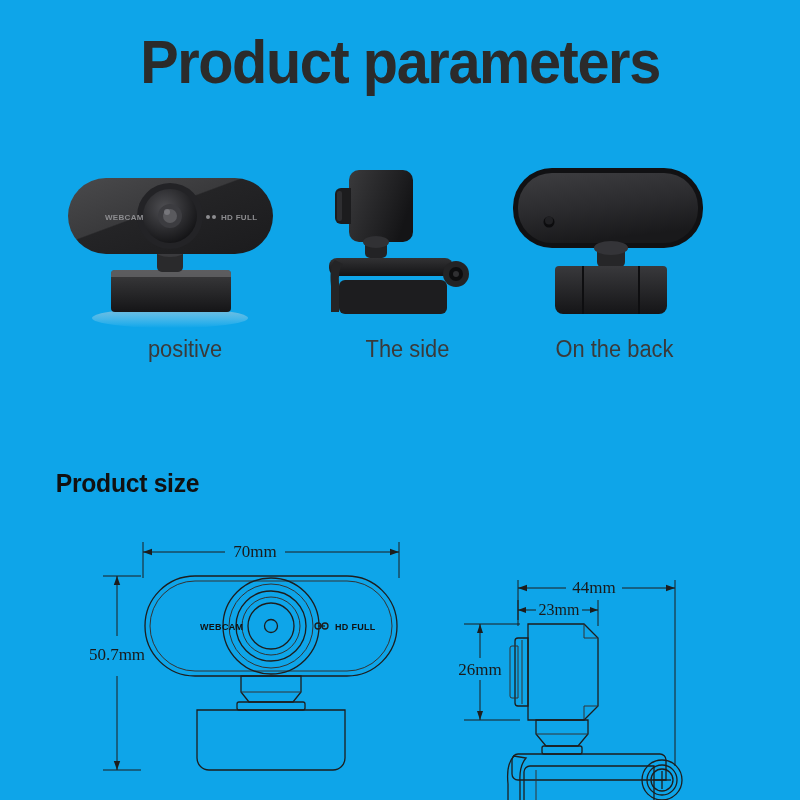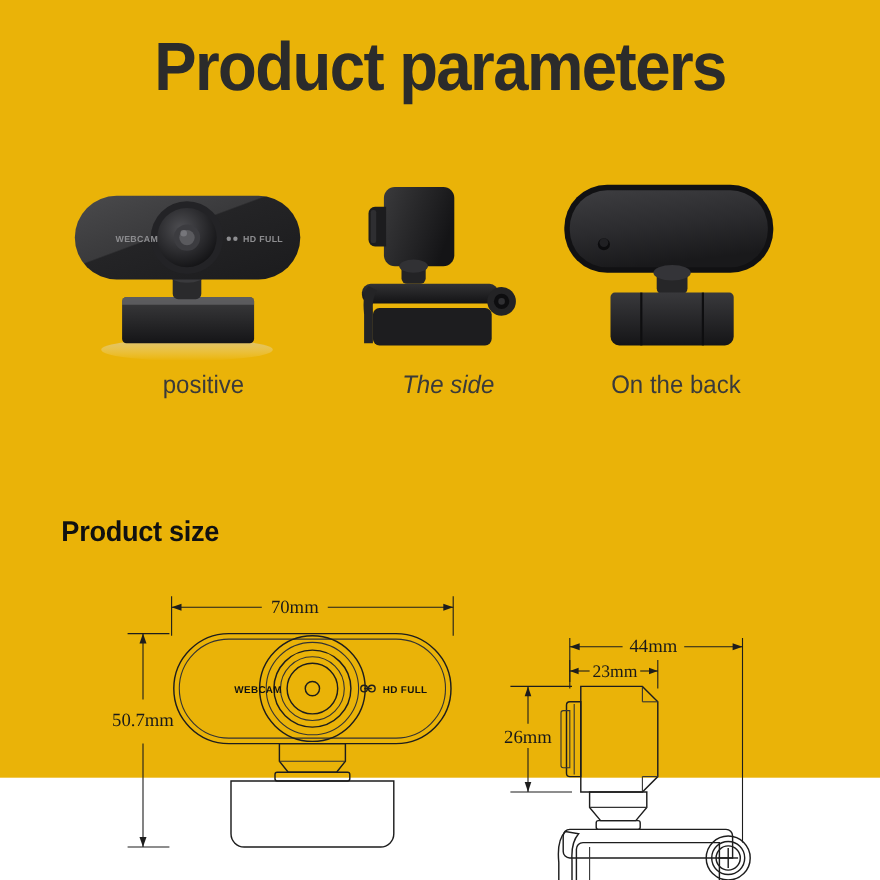--- a/index.html
+++ b/index.html
@@ -2,21 +2,21 @@
 <html><head>
 <meta charset="utf-8">
 <style>
   * { box-sizing: border-box; margin: 0; padding: 0; }
   html, body {
     width: 800px; height: 800px;
     background: #ffffff;
     font-family: "Liberation Sans", sans-serif;
     overflow: hidden;
   }
-  .page { position: relative; width: 800px; height: 707px; background: #eab308; }
+  .page { position: relative; width: 800px; height: 800px; background: #0ea5e9; }
 
   
   .title {
     position: absolute; top: 26px; left: 0; width: 800px;
     text-align: center;
     font-family: "Liberation Sans", sans-serif;
     font-size: 62px;
     font-weight: bold;
     letter-spacing: -1.5px;
     color: #2b2b2b;
@@ -31,38 +31,38 @@
   .caption {
     position: absolute; top: 176px; width: 100%;
     text-align: center;
     font-size: 23px;
     color: #3a3a3a;
     letter-spacing: 0px;
     transform: scaleX(0.95);
   }
 
   .cell-front { left: 60px; width: 250px; }
-  .cell-side  { left: 315px; width: 185px; font-style: italic; }
+  .cell-side  { left: 315px; width: 185px; }
   .cell-back  { left: 507px; width: 215px; }
 
   svg { display: block; overflow: visible; }
 
   
   .subtitle {
     position: absolute; top: 468px; left: 52px;
     font-size: 26px;
     font-weight: bold;
     color: #111;
     letter-spacing: -0.3px;
     transform: scaleX(0.95);
   }
 
   
   .draw-row { position: absolute; top: 528px; left: 0; width: 800px; height: 262px; }
-  .draw-front { position: absolute; left: 85px; top: 0; margin-left: 13px; }
+  .draw-front { position: absolute; left: 85px; top: 0; }
   .draw-side  { position: absolute; left: 440px; top: 0; margin-top: 42px; }
 
   .dimtext {
     font-family: "Liberation Serif", serif;
     font-size: 17px;
     fill: #1a1a1a;
   }
   .dimtext-sm {
     font-family: "Liberation Serif", serif;
     font-size: 16px;

